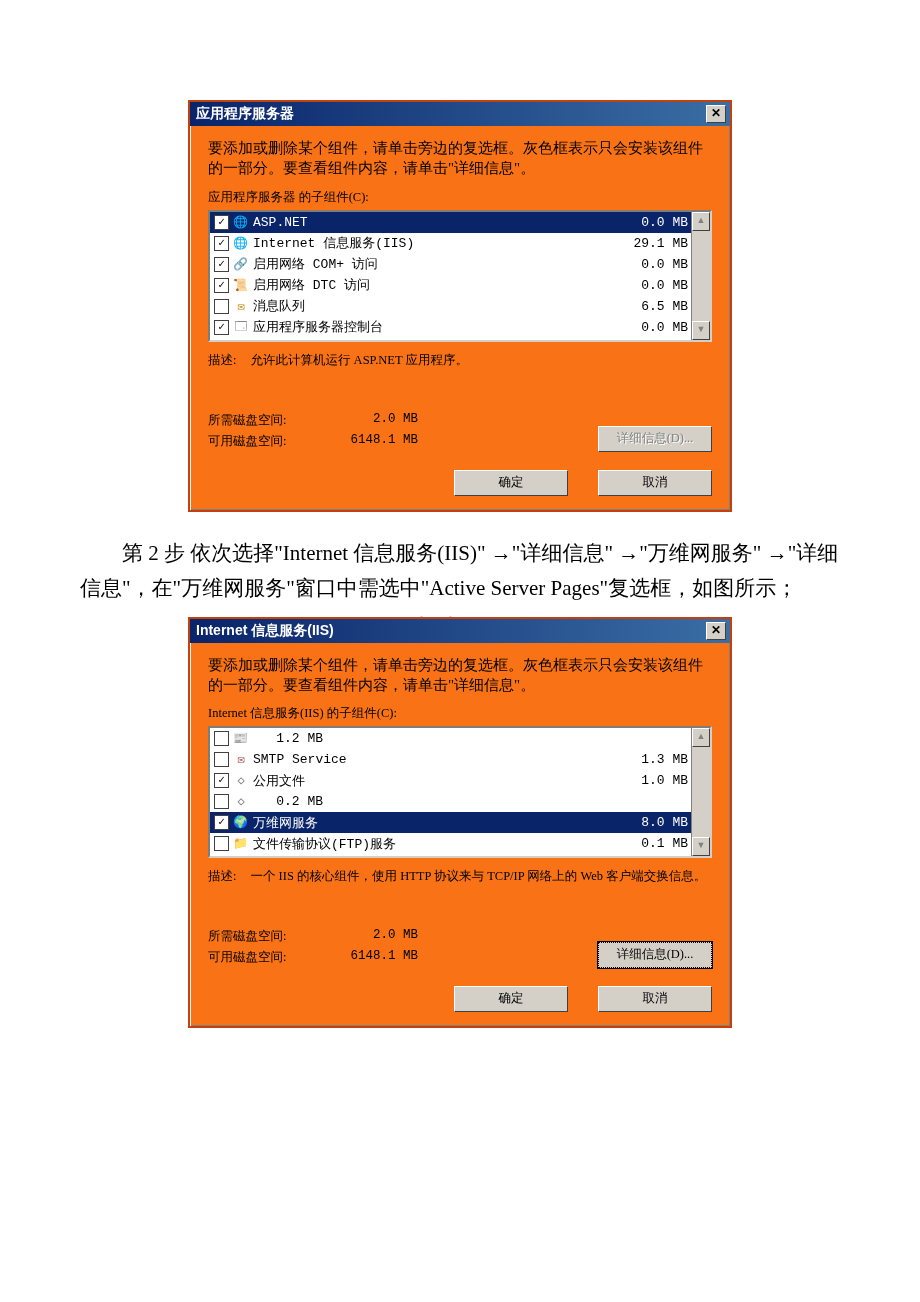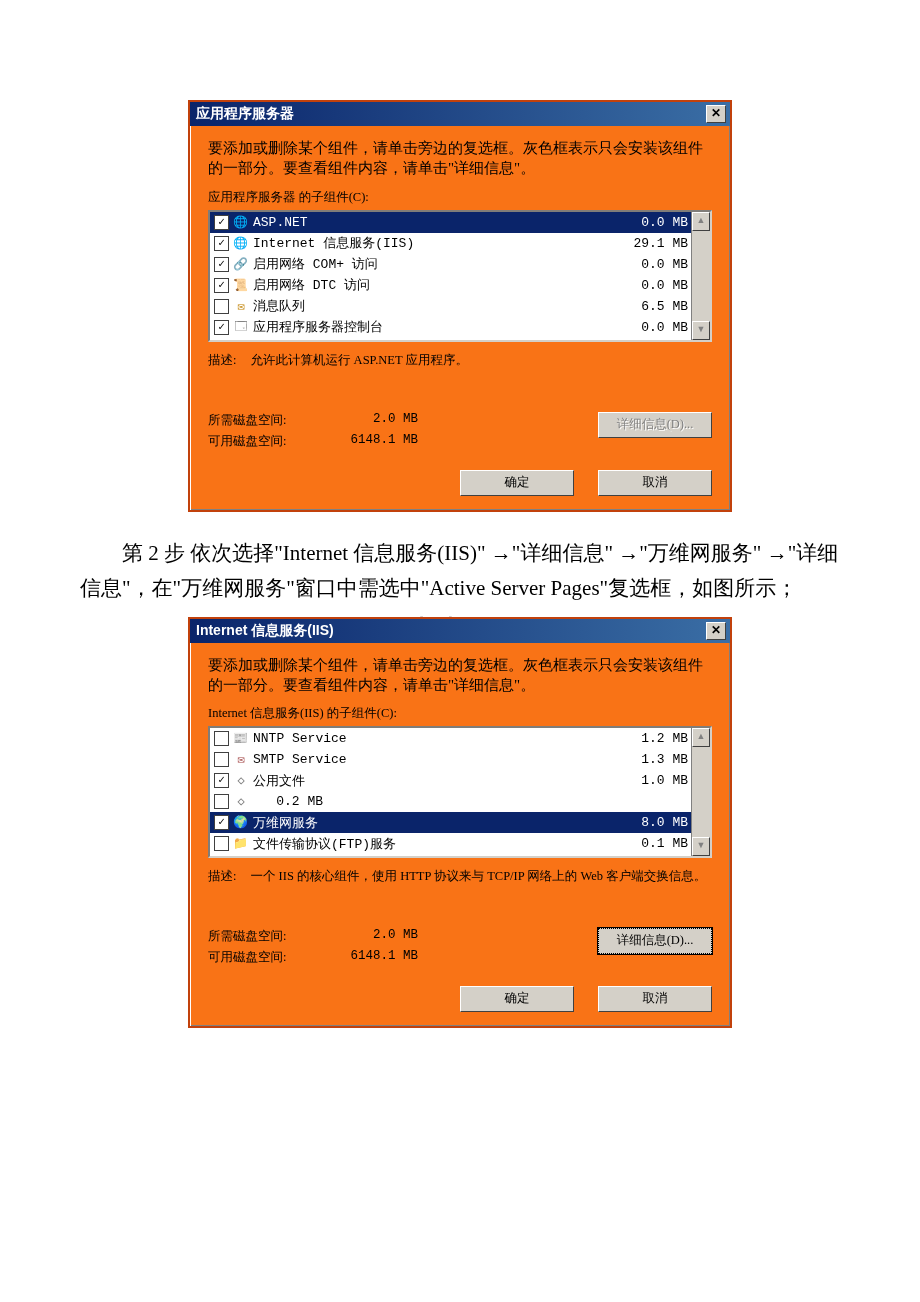--- a/index.html
+++ b/index.html
@@ -139,21 +139,21 @@
     min-height: 50px;
     margin-bottom: 10px;
     line-height: 1.4;
     display: flex;
     gap: 14px;
   }
   .desc-lbl { flex: 0 0 auto; }
   .desc-txt { flex: 1 1 auto; }
   .bottom {
     display: flex;
-    align-items: flex-start;
+    align-items: flex-end;
     gap: 12px;
   }
   .space-col {
     flex: 1 1 auto;
     font-size: 12.5px;
     font-family: "SimSun", serif;
   }
   .space-row {
     display: flex;
     margin-bottom: 4px;
@@ -172,21 +172,21 @@
     text-align: center;
     line-height: 22px;
     cursor: pointer;
     padding: 0 8px;
   }
   .btn.disabled { color: #808080; text-shadow: 1px 1px 0 #fff; }
   .btn.focus { border: 1px dotted #000; outline: 1px solid #000; }
   .btnrow {
     display: flex;
     justify-content: flex-end;
-    gap: 24px;
+    gap: 30px;
     padding: 6px 18px 14px 18px;
   }
   .detail-btn-wrap {
     flex: 0 0 auto;
     padding-bottom: 2px;
   }
   .step-text {
     font-size: 21px;
     font-family: "SimSun", serif;
     line-height: 1.7;
@@ -316,21 +316,20 @@
     </div>
     <div class="body">
       <div class="instr">要添加或删除某个组件，请单击旁边的复选框。灰色框表示只会安装该组件的一部分。要查看组件内容，请单击"详细信息"。</div>
       <div class="label-sub">Internet 信息服务(IIS) 的子组件(C):</div>
 
       <div class="listbox">
         <div class="listbox-inner" id="list2">
             <div class="row">
               <span class="chk"></span>
               <span class="ico ic-nntp">📰</span>
-              <span class="row-name">NNTP Service</span>
               <span class="row-size">1.2 MB</span>
             </div>
             <div class="row">
               <span class="chk"></span>
               <span class="ico ic-smtp">✉</span>
               <span class="row-name">SMTP Service</span>
               <span class="row-size">1.3 MB</span>
             </div>
             <div class="row">
               <span class="chk on"></span>

